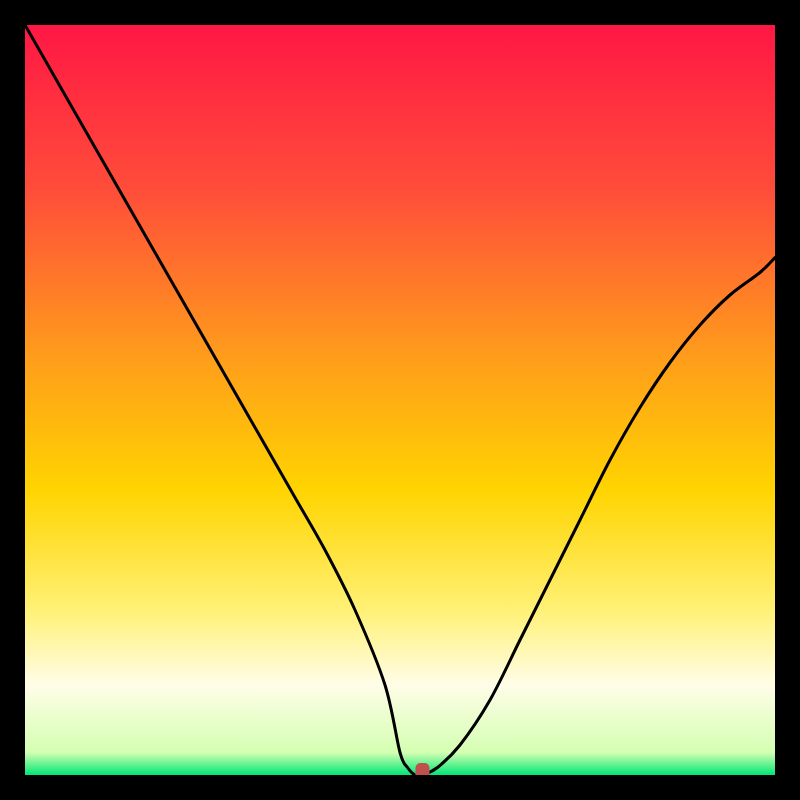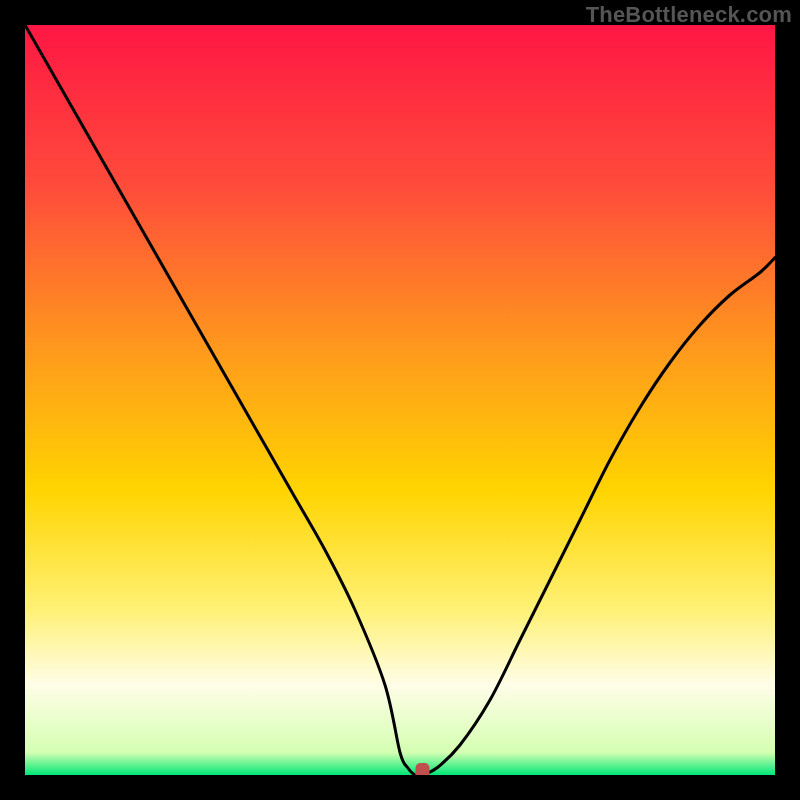--- a/index.html
+++ b/index.html
@@ -32,21 +32,20 @@
     font-size: 22px;
     font-weight: 600;
     letter-spacing: 0.2px;
     user-select: none;
   }
 </style>
 </head>
 <body>
 
 <div class="frame">
-  <div class="watermark">TheBottleneck.com</div>
   <svg class="plot" viewBox="0 0 750 750" preserveAspectRatio="none">
     <defs>
       <linearGradient id="bg-grad" x1="0" y1="0" x2="0" y2="1">
 
       <stop offset="0.0%" stop-color="#ff1744"></stop>
           <stop offset="22.0%" stop-color="#ff4d3a"></stop>
           <stop offset="45.0%" stop-color="#ff9f1a"></stop>
           <stop offset="62.0%" stop-color="#ffd400"></stop>
           <stop offset="78.0%" stop-color="#fff176"></stop>
           <stop offset="88.0%" stop-color="#fffde7"></stop>

